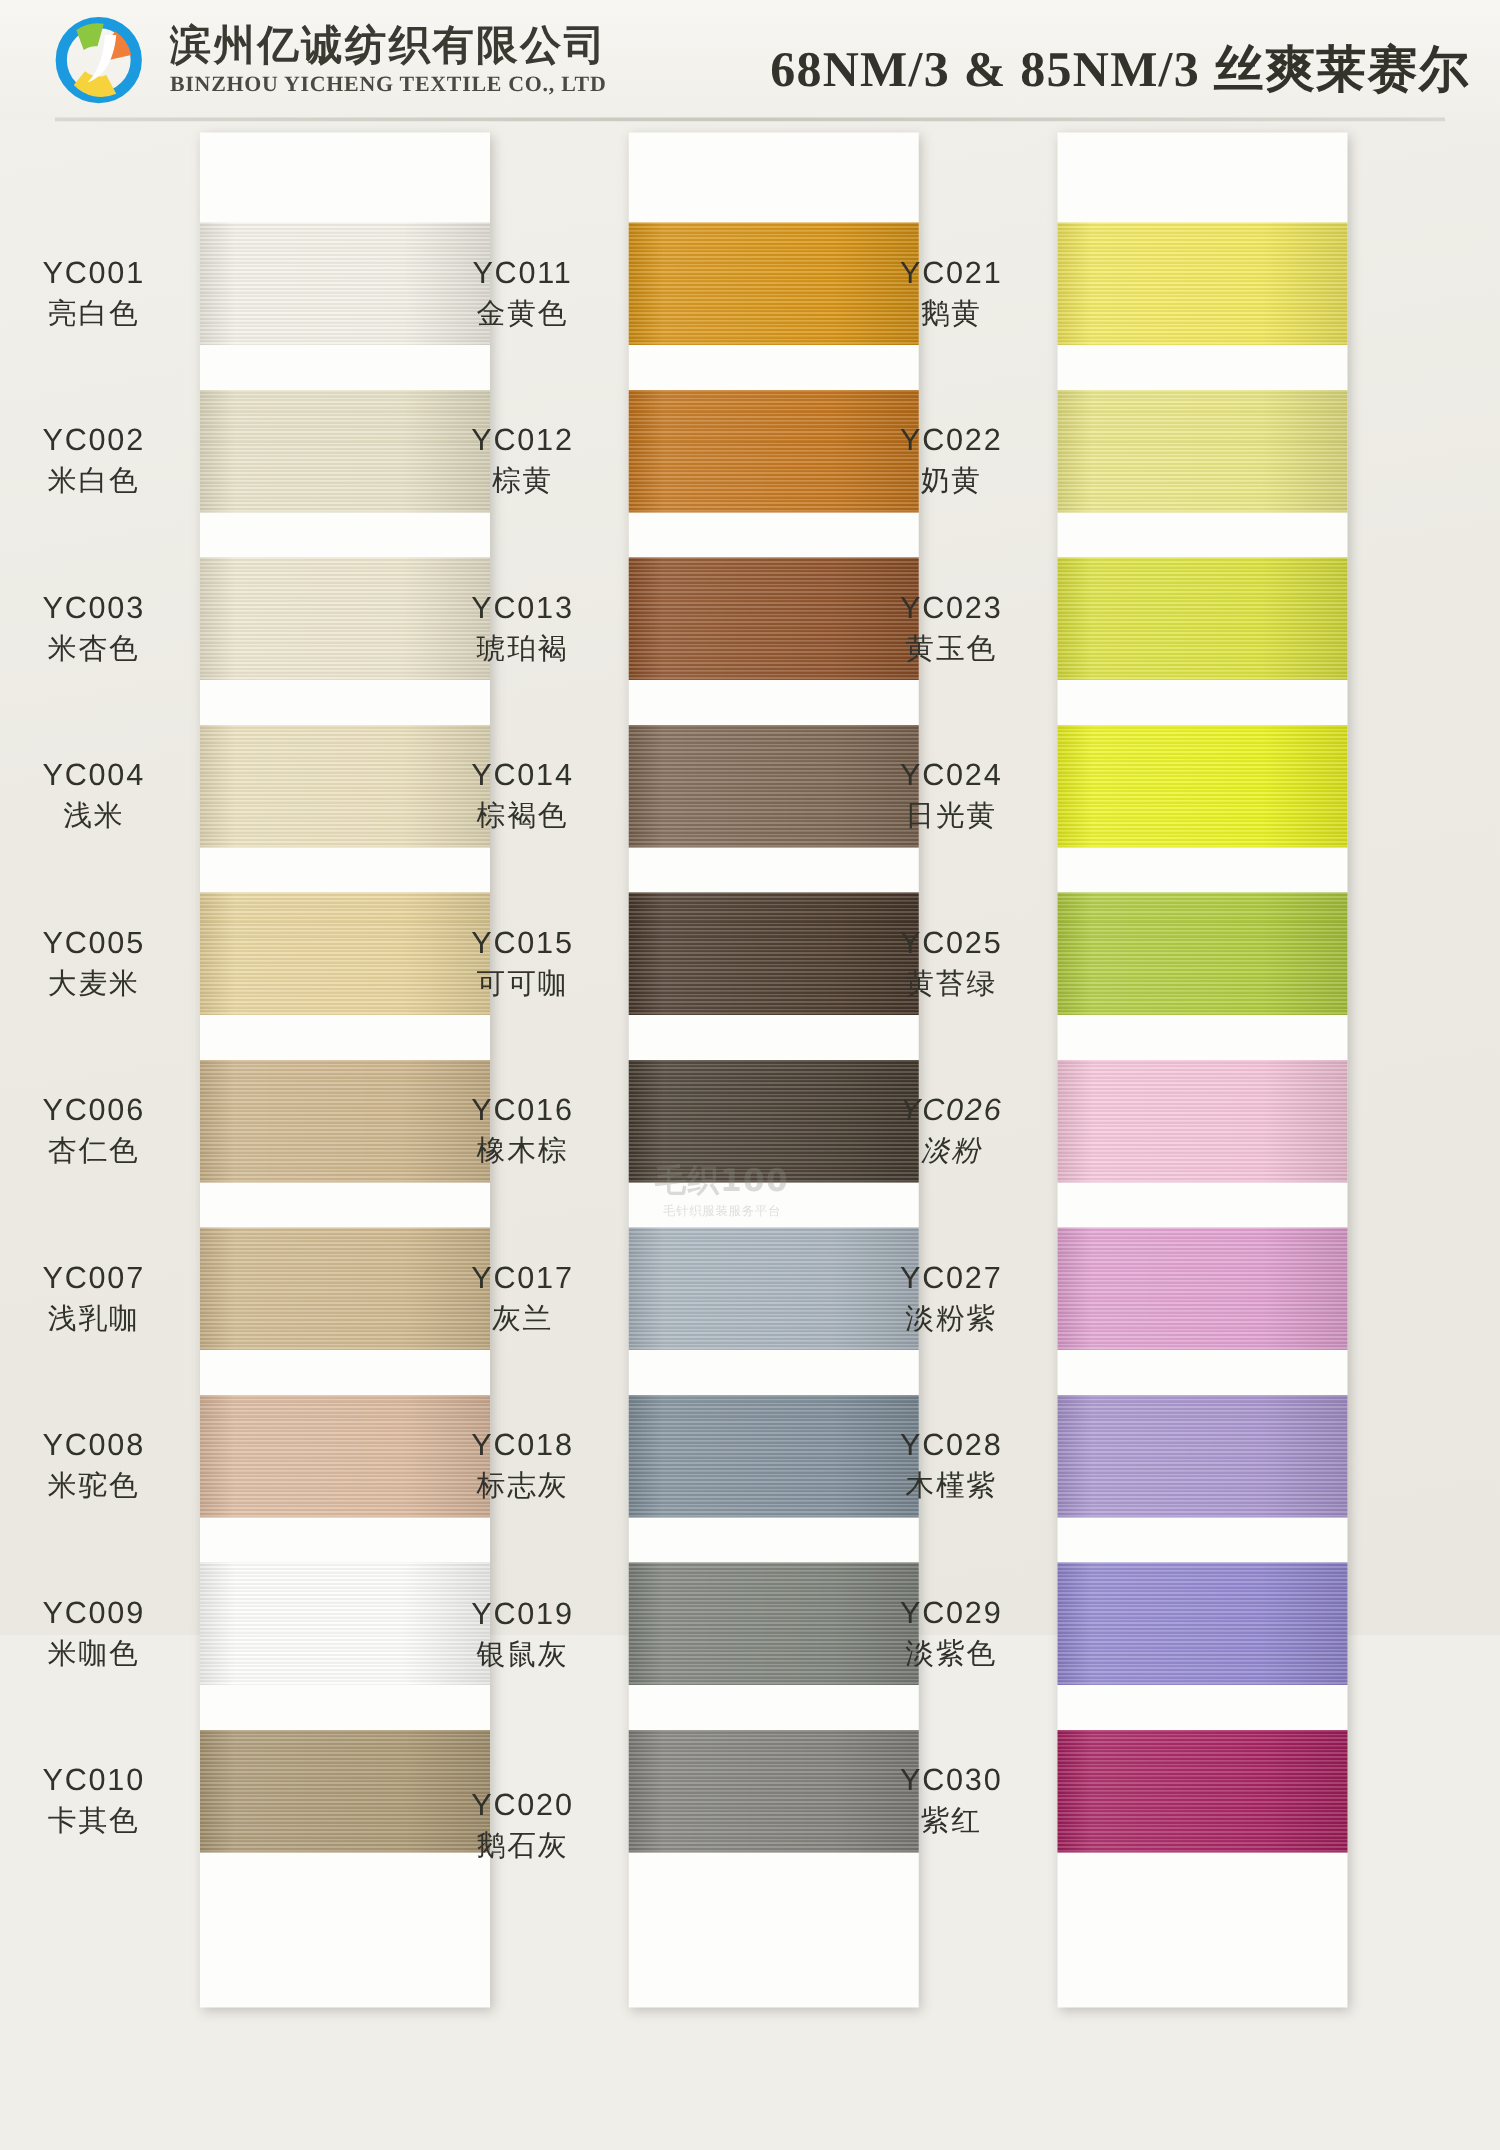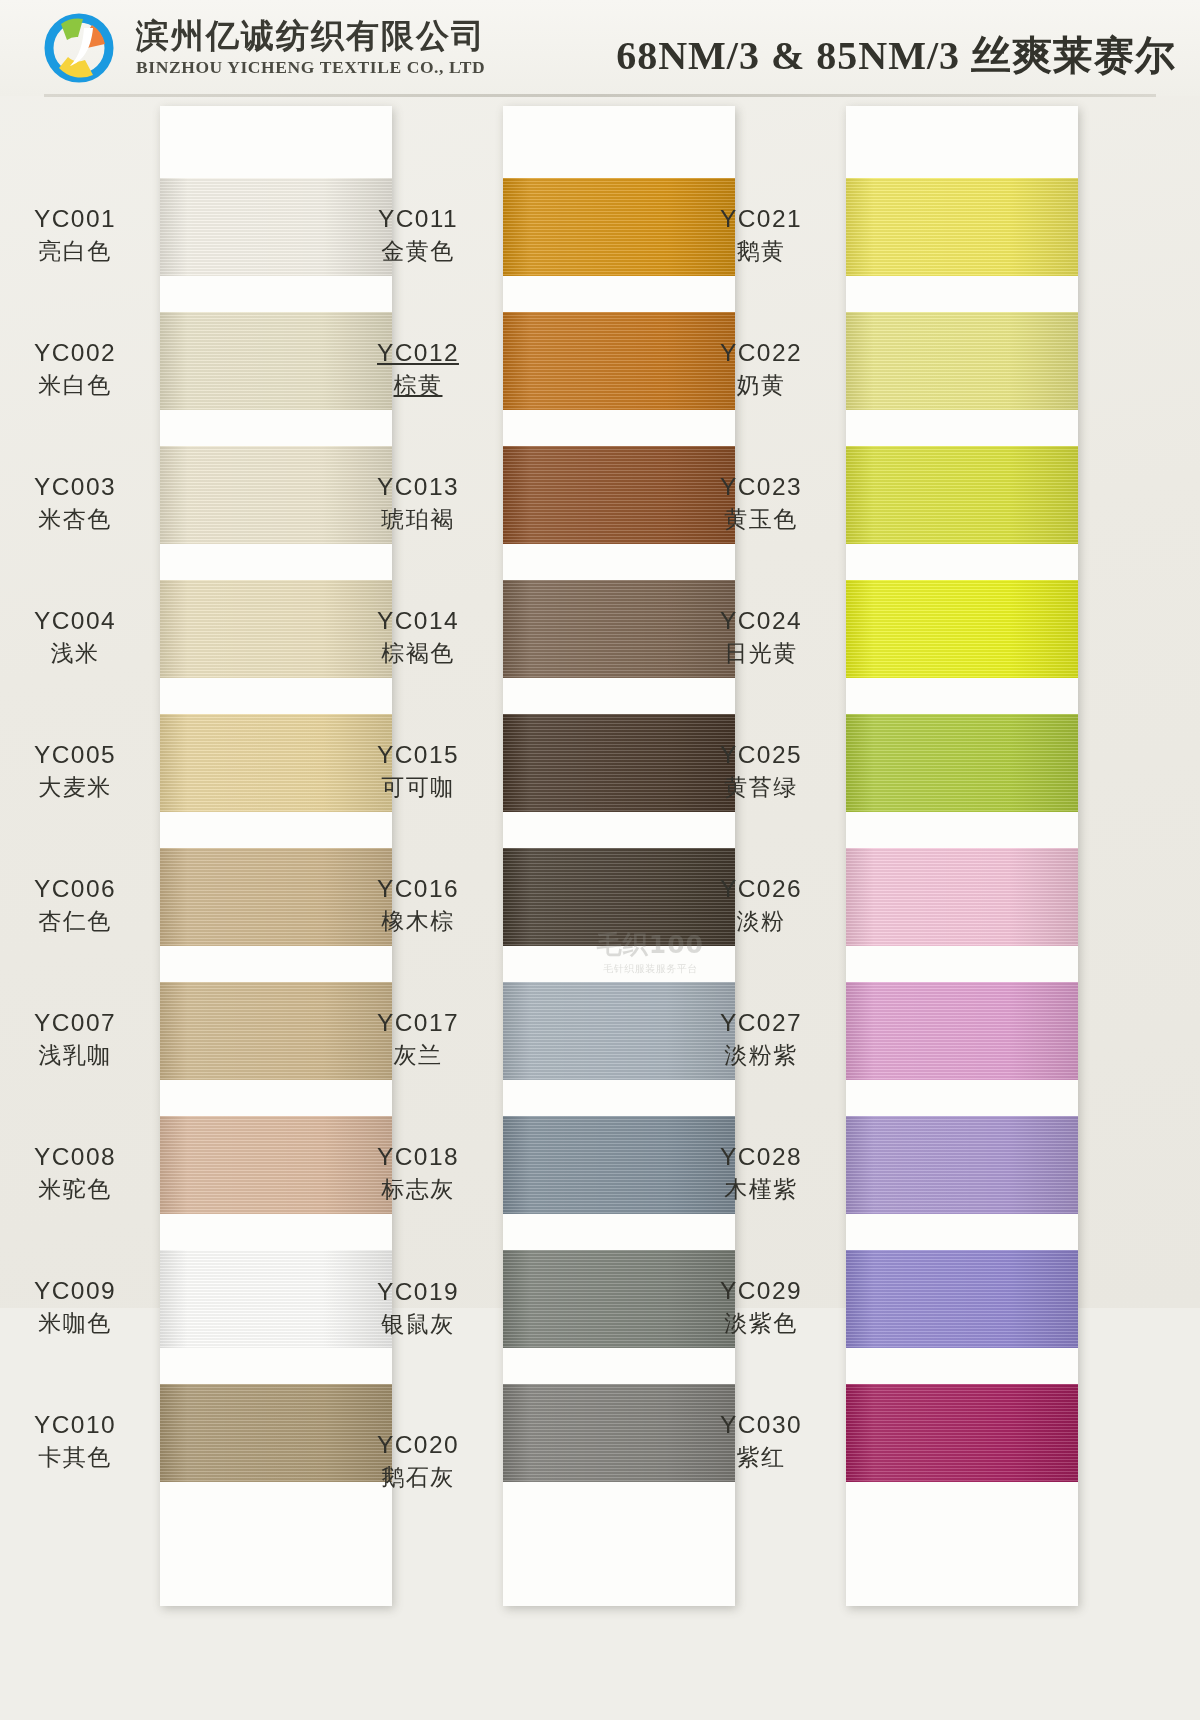--- a/index.html
+++ b/index.html
@@ -93,21 +93,21 @@
     font-size:23px;letter-spacing:1.5px;display:block;margin-top:3px;
   }
   .lab1{left:-10px;}
   .lab2{left:333px;}
   .lab3{left:676px;}
 
   
   .watermark{
     position:absolute;left:524px;top:828px;width:180px;height:56px;
     opacity:.30;pointer-events:none;
-    display:flex;align-items:center;justify-content:flex-end;
+    display:flex;align-items:center;justify-content:flex-start;
     font-family:"DejaVu Sans","Liberation Sans",sans-serif;
   }
   .wm-top{font-size:25px;font-weight:700;color:#8c8c86;letter-spacing:1px;}
   .wm-bot{font-size:10px;color:#9a9a93;letter-spacing:.5px;margin-top:1px;}
 </style>
 </head>
 <body>
 
 <div class="page">
 
@@ -213,21 +213,21 @@
           <span class="name">米咖色</span>
         </div>
         <div class="label lab1" style="top: 1313px;">
           <span class="code">YC010</span>
           <span class="name">卡其色</span>
         </div>
         <div class="label lab2" style="top: 107px;">
           <span class="code">YC011</span>
           <span class="name">金黄色</span>
         </div>
-        <div class="label lab2" style="top: 241px; text-decoration: underline;">
+        <div class="label lab2" style="top: 241px;">
           <span class="code">YC012</span>
           <span class="name">棕黄</span>
         </div>
         <div class="label lab2" style="top: 375px;">
           <span class="code">YC013</span>
           <span class="name">琥珀褐</span>
         </div>
         <div class="label lab2" style="top: 509px;">
           <span class="code">YC014</span>
           <span class="name">棕褐色</span>
@@ -269,21 +269,21 @@
           <span class="name">黄玉色</span>
         </div>
         <div class="label lab3" style="top: 509px;">
           <span class="code">YC024</span>
           <span class="name">日光黄</span>
         </div>
         <div class="label lab3" style="top: 643px;">
           <span class="code">YC025</span>
           <span class="name">黄苔绿</span>
         </div>
-        <div class="label lab3" style="top: 777px;">
+        <div class="label lab3" style="top: 777px; font-style: italic;">
           <span class="code">YC026</span>
           <span class="name">淡粉</span>
         </div>
         <div class="label lab3" style="top: 911px;">
           <span class="code">YC027</span>
           <span class="name">淡粉紫</span>
         </div>
         <div class="label lab3" style="top: 1045px;">
           <span class="code">YC028</span>
           <span class="name">木槿紫</span>

